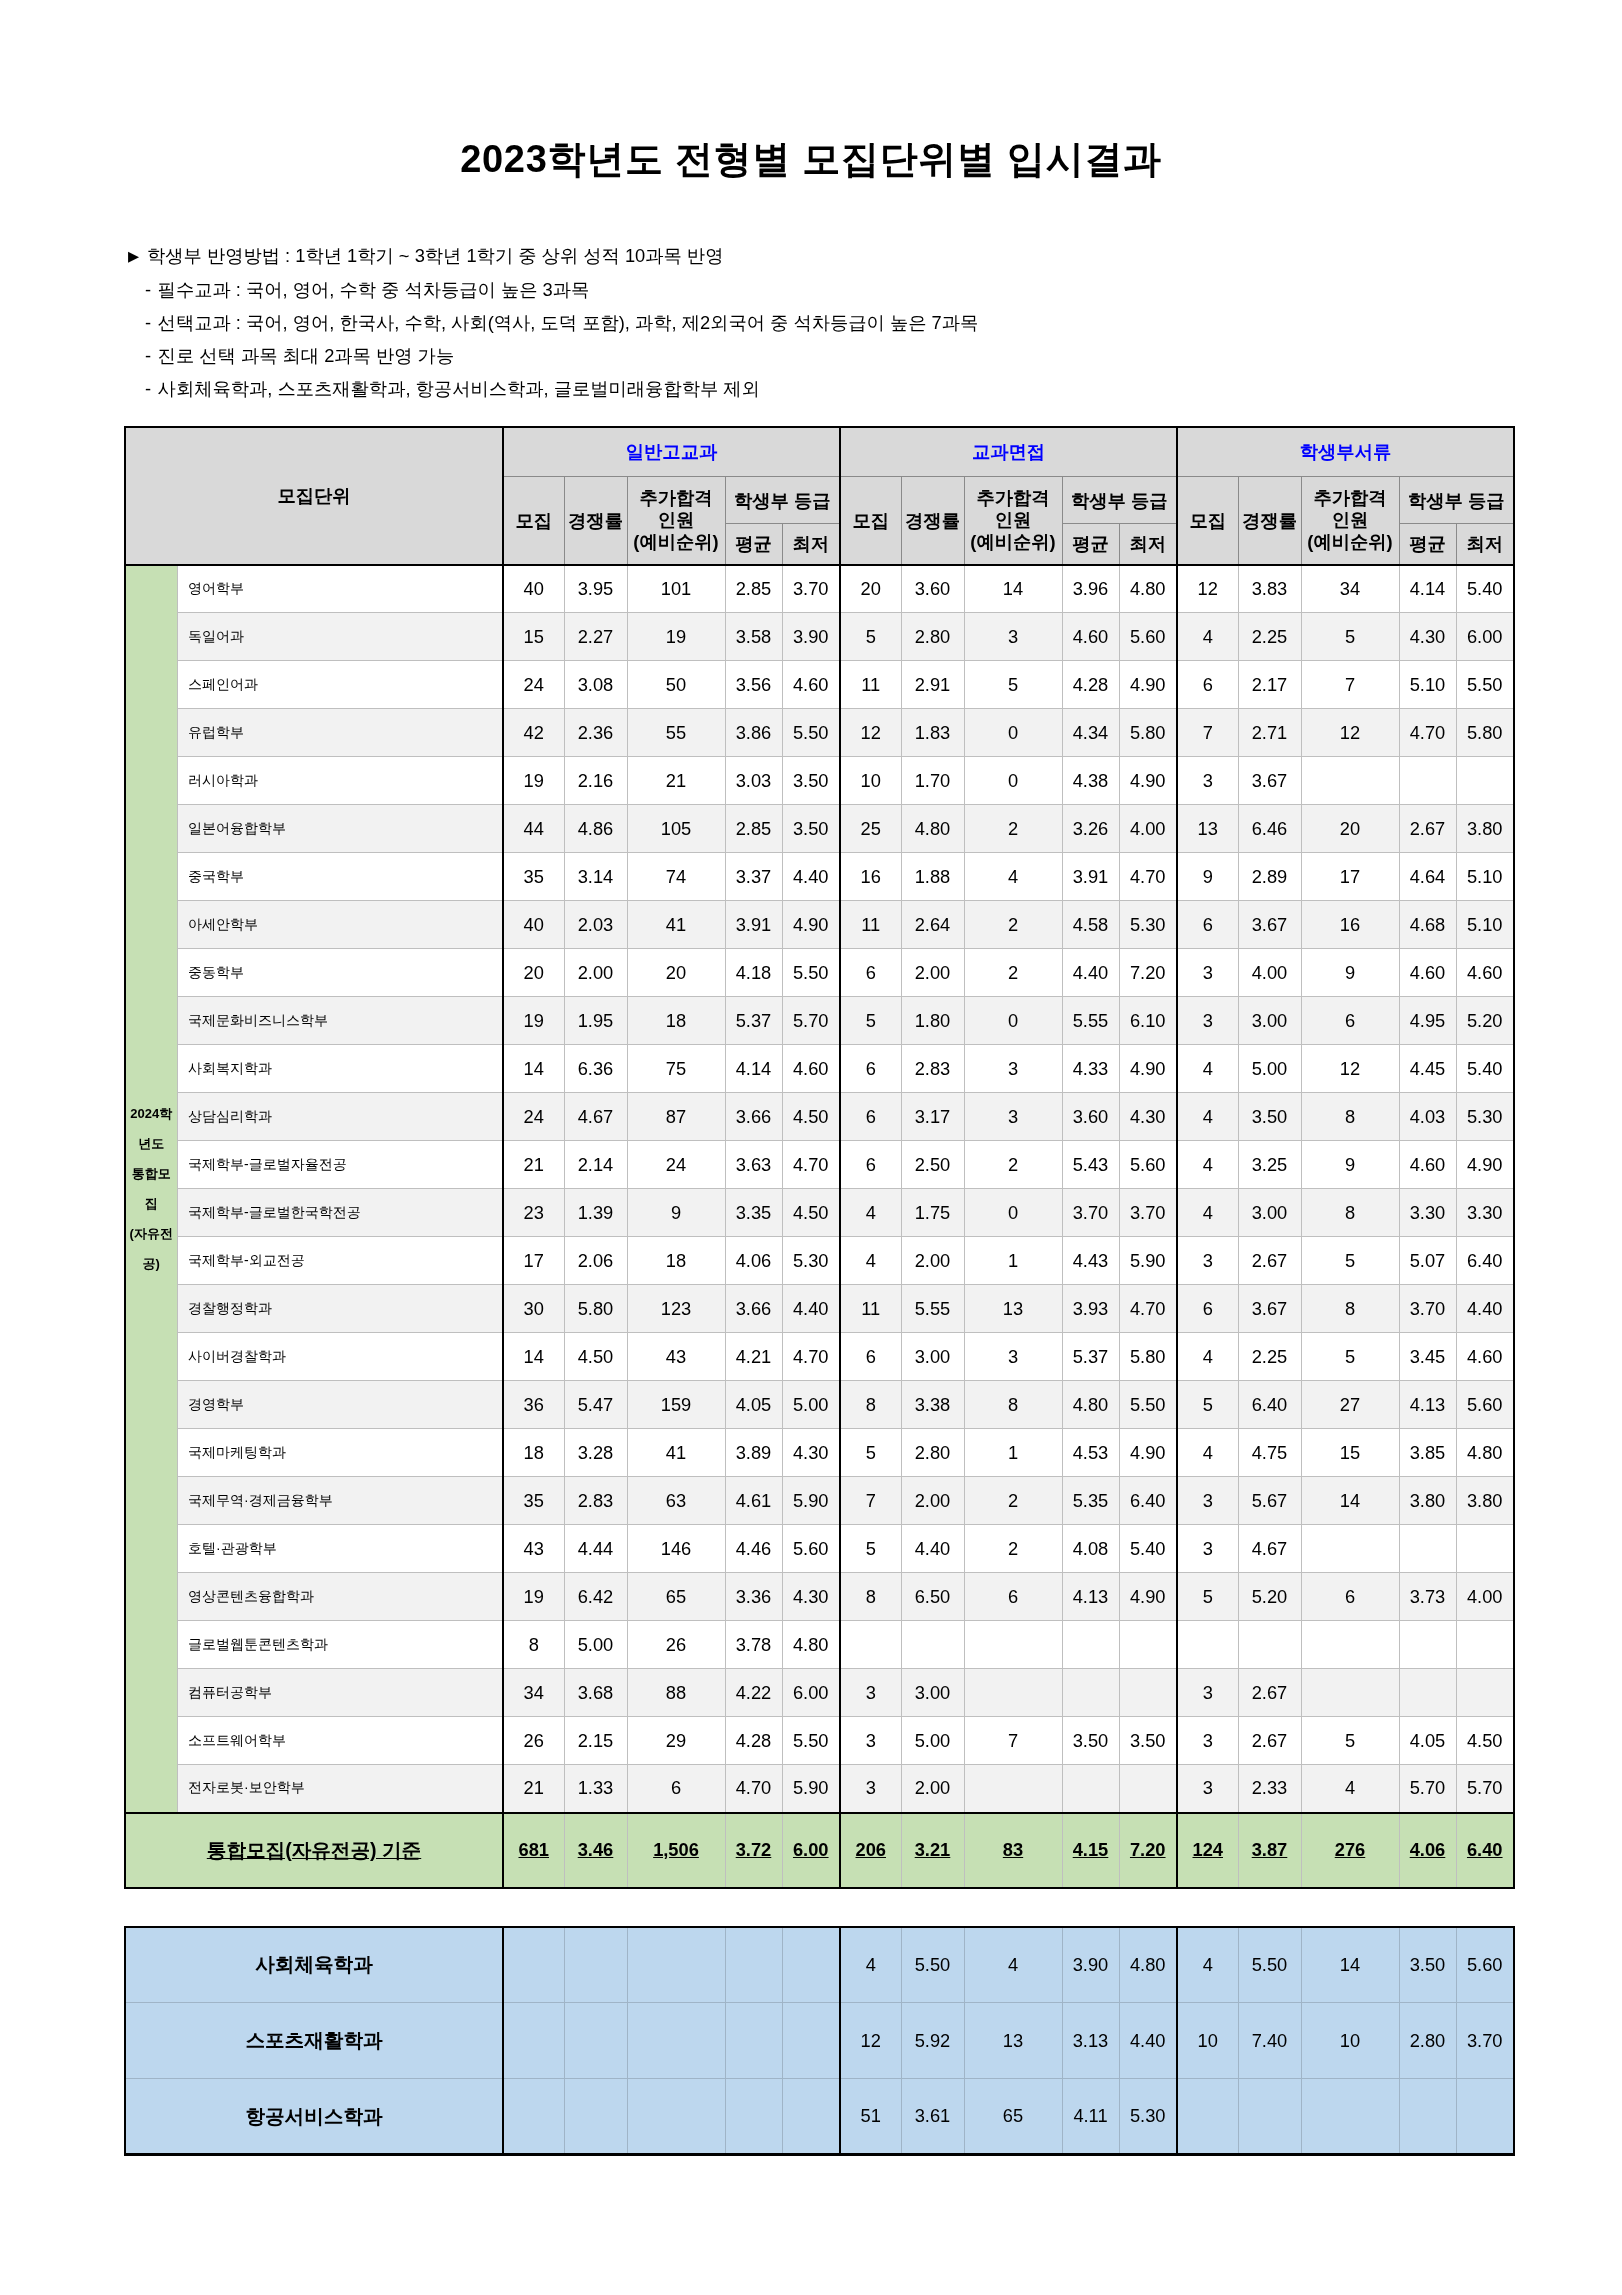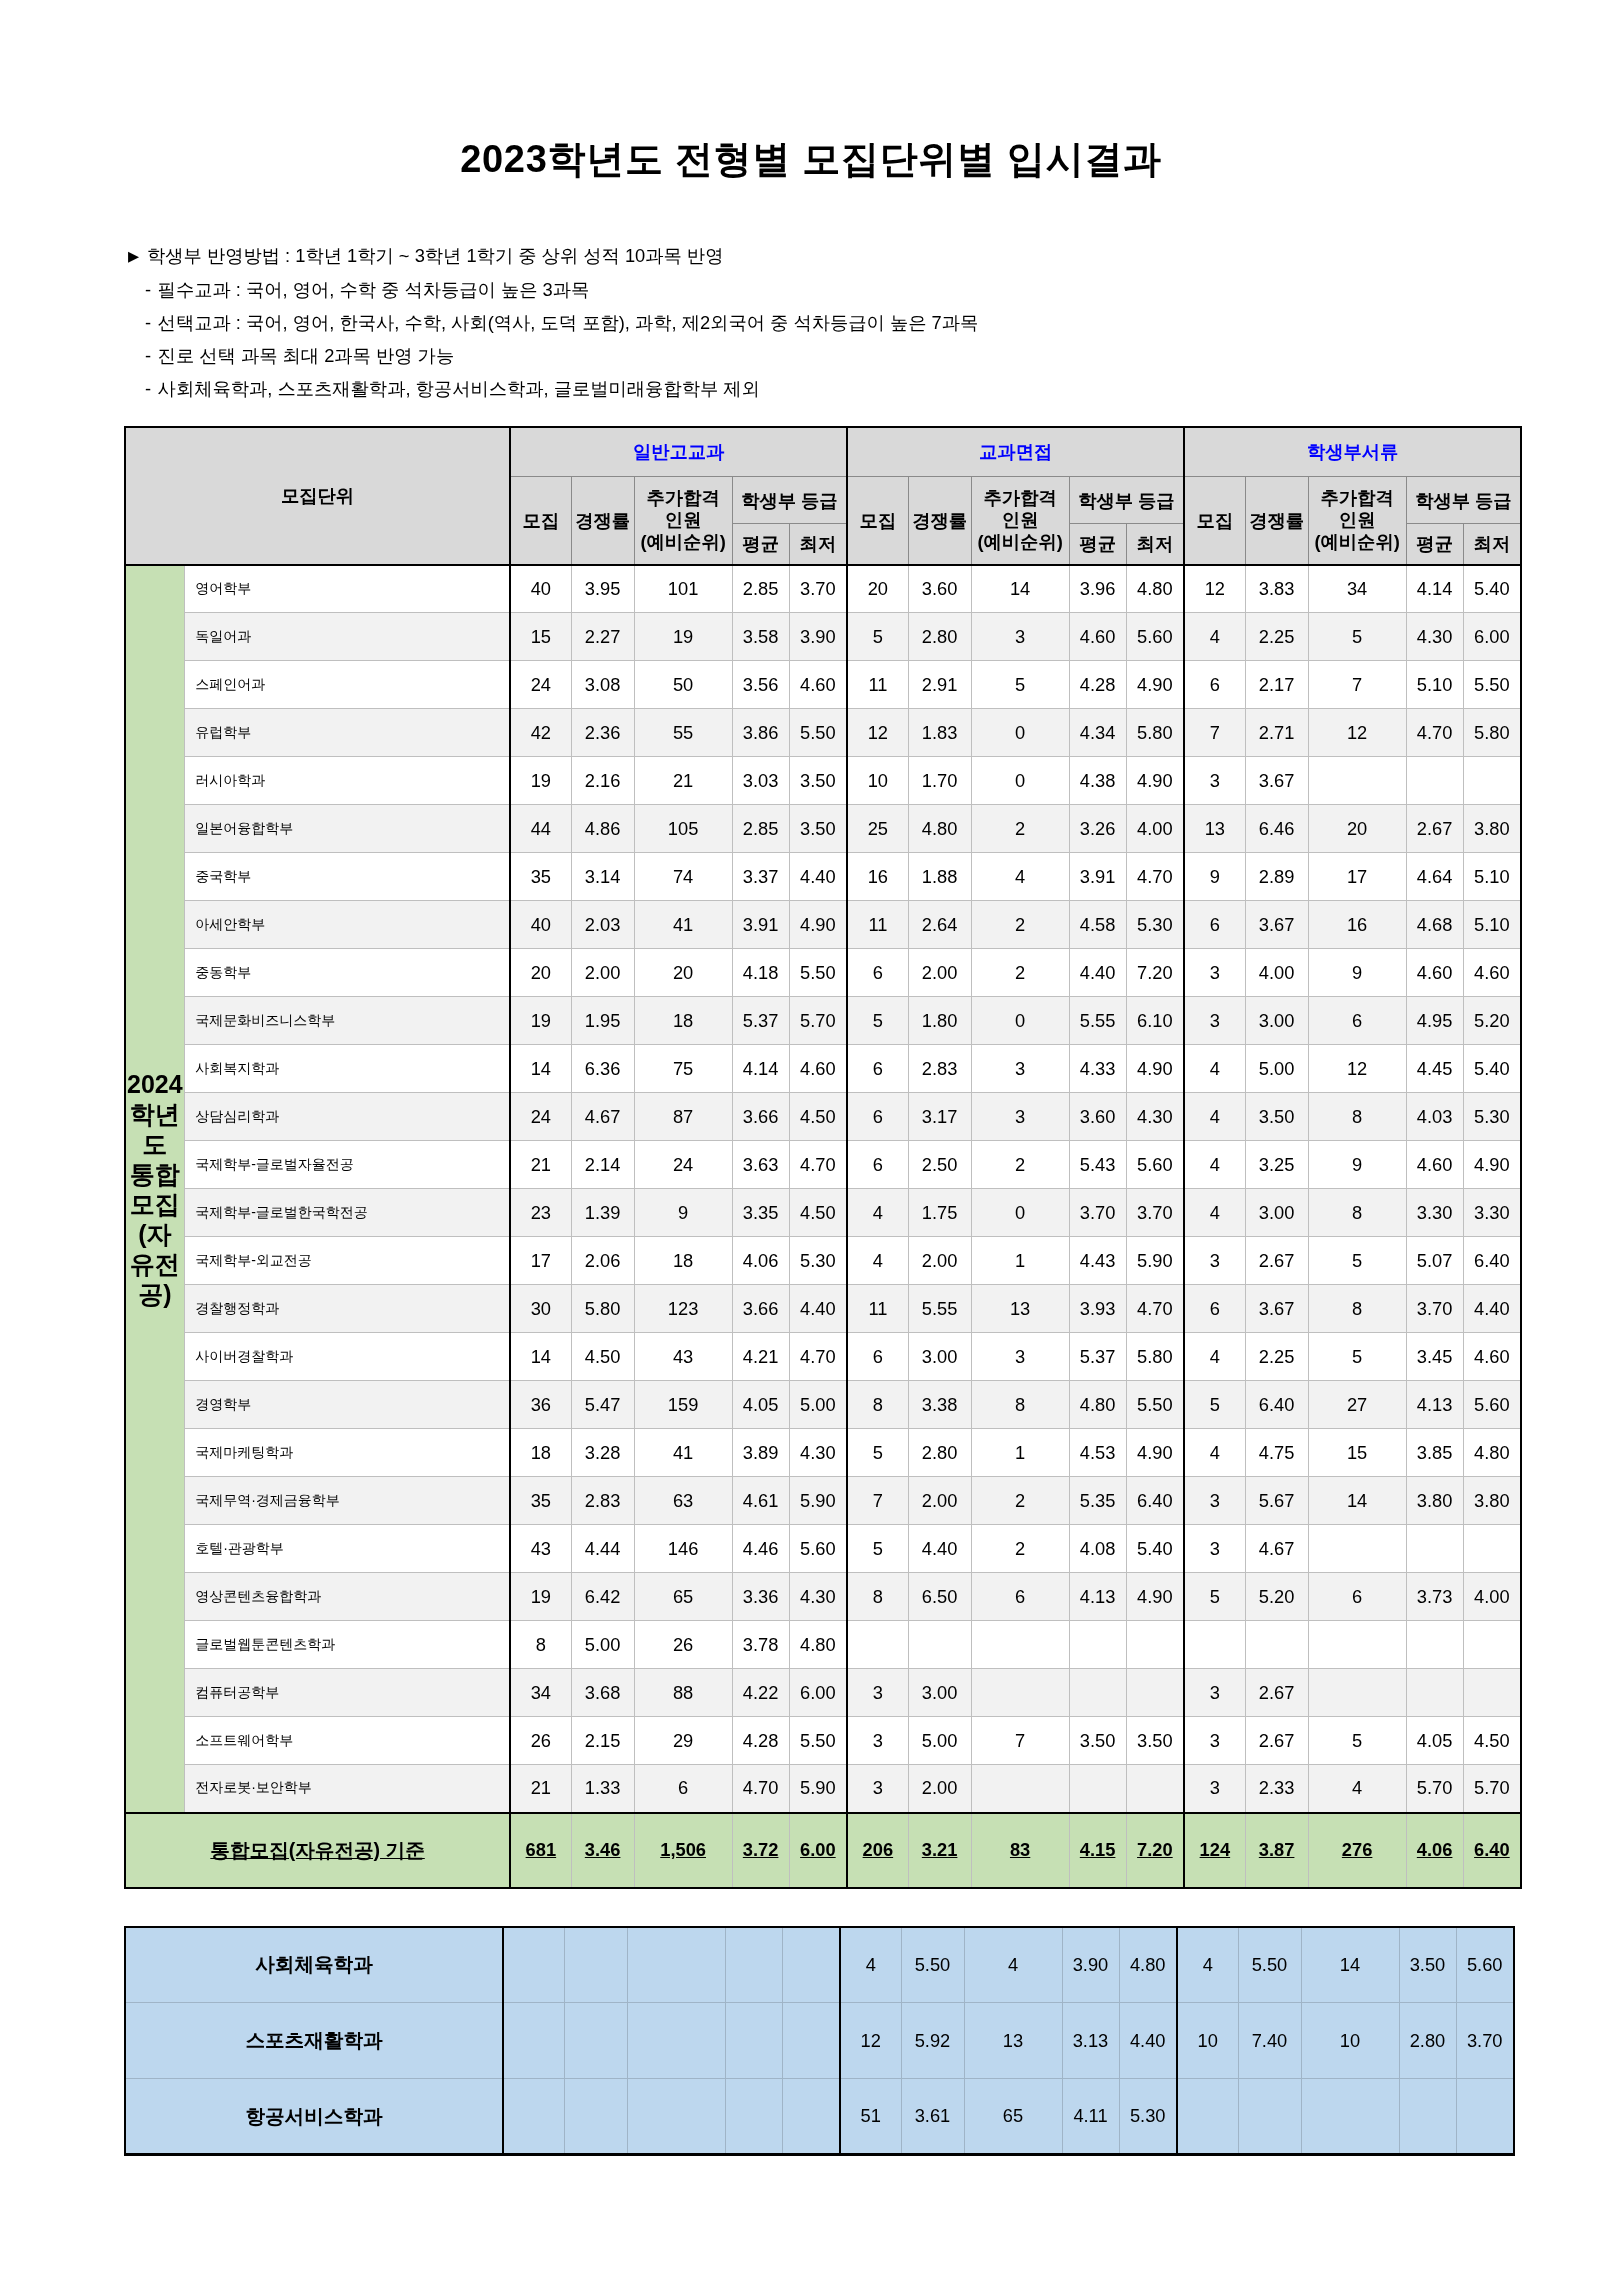--- a/index.html
+++ b/index.html
@@ -42,21 +42,21 @@
   th.pre    { white-space:pre-line; line-height:22px; font-size:17px; }
 
   .main tbody tr { height:48px; }
   .main td { border:0.7px solid #BFBFBF; vertical-align:middle; overflow:hidden; }
   td.name { text-align:left; padding-left:10.5px; font-size:14px; background:#fff; }
   td.num  { text-align:center; font-size:18.3px; background:#fff; }
   tr.stripe td.name, tr.stripe td.num { background:#F2F2F2; }
   .vheavy { border-right:2px solid #000 !important; }
   td.side {
     background:#C6E0B4 !important; text-align:center; font-weight:700;
-    font-size:25px; line-height:30px; white-space:pre-line;
+    font-size:13px; line-height:30px; white-space:pre-line;
     border:0.7px solid #BFBFBF;
   }
   .main tr.summary { height:75px; border-top:2px solid #000; }
   .main tr.summary td { background:#C6E0B4 !important; font-weight:700;text-decoration:underline; }
   .main tr.summary td.slabel { text-align:center; font-size:19.6px; }
 
   .extra { margin-top:37px; border:2px solid #000; border-bottom-width:3.3px; }
   .extra tr { height:76px; }
   .extra td { border:0.7px solid #9fb4c7; background:#BDD7EE; vertical-align:middle; font-size:18.3px; }
   .extra td.label { text-align:center; font-weight:700; font-size:19.6px;margin-left:17px; }

